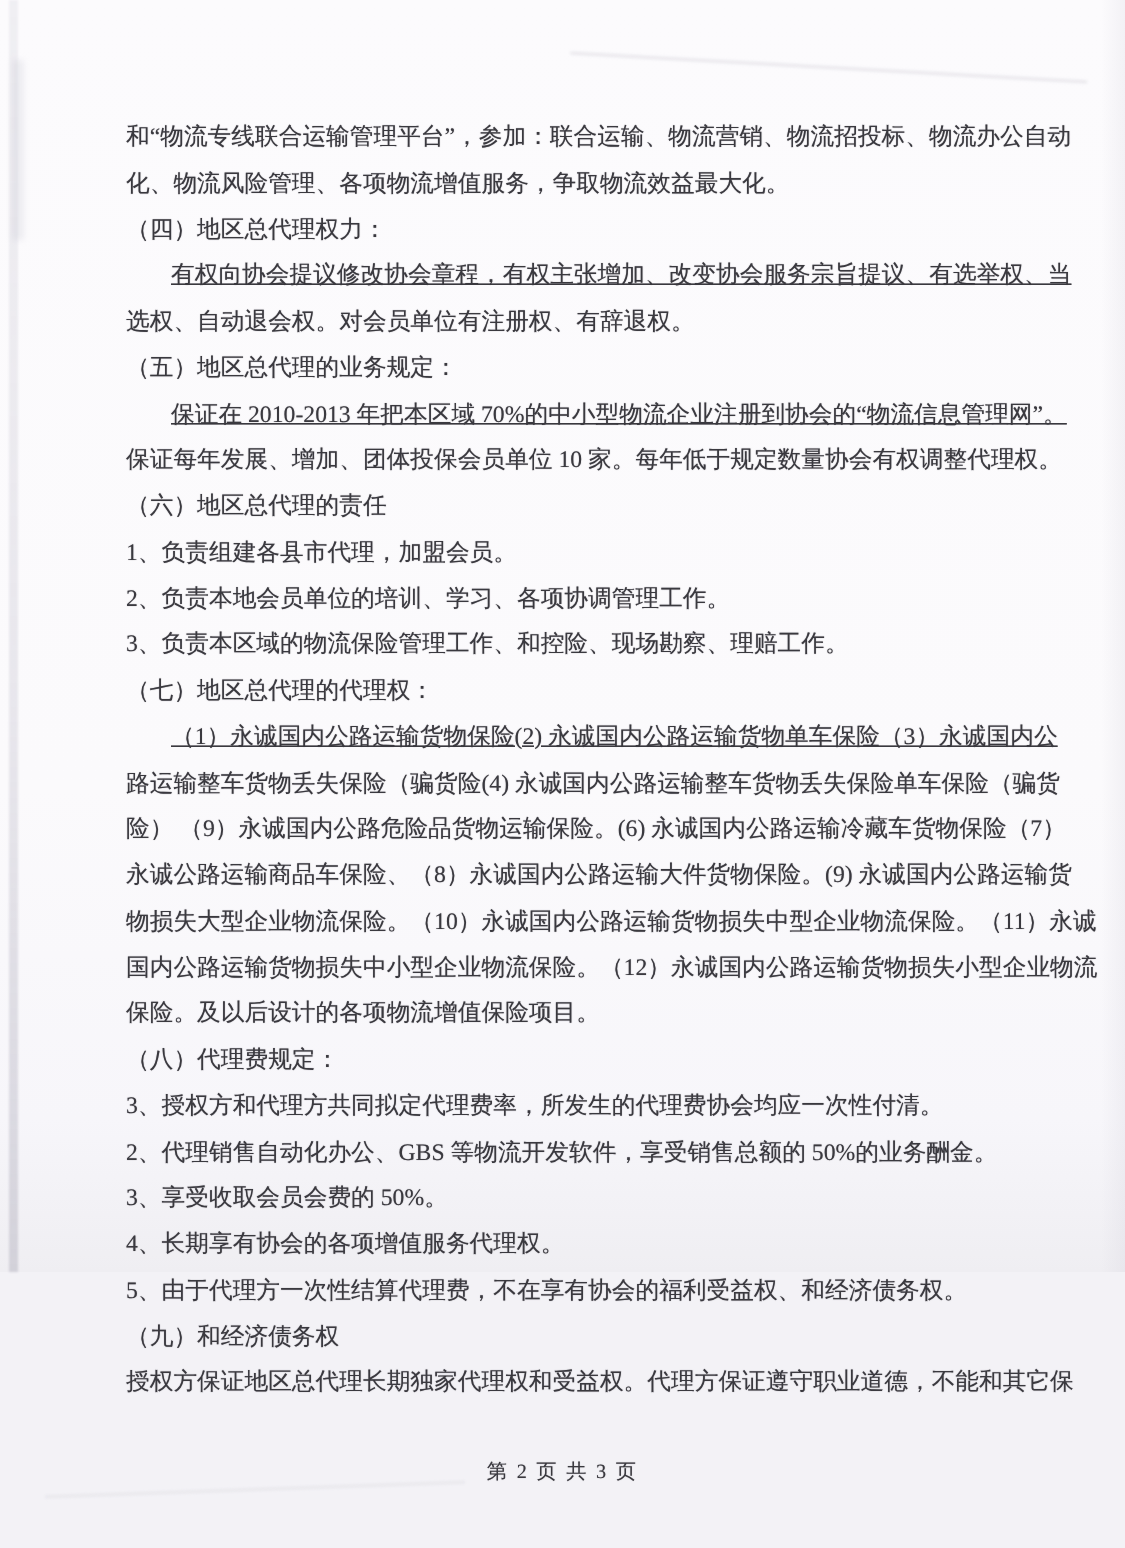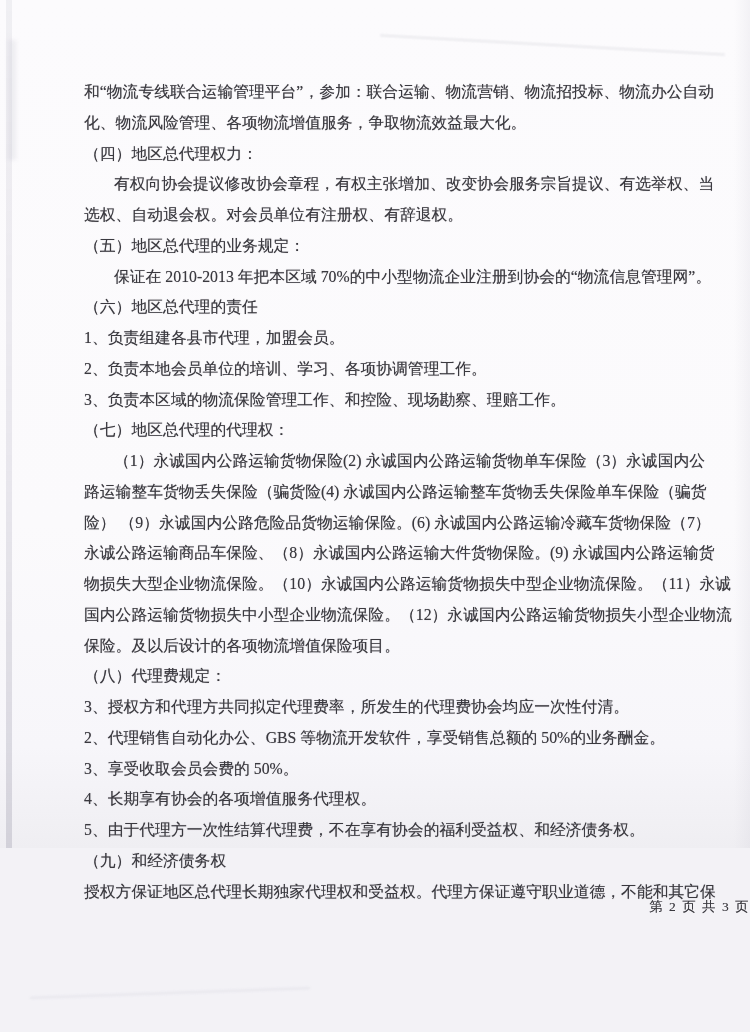--- a/index.html
+++ b/index.html
@@ -55,26 +55,26 @@
   }
   .line {
     margin-left: 84px;
     font-size: 15.8px;
     line-height: 30.75px;
     white-space: pre;
     color: var(--ink, #3a393f);
     text-shadow: 0 0 0.7px rgba(58,57,63,0.55);
   }
   .line.heading { }
-  .line.indent  { margin-left: 114px; }
+  .line.indent  { margin-left: 114px; text-decoration: underline; }
   .footer {
     position: absolute;
     left: 0; right: 0;
-    top: 898px;
-    text-align: right;
+    top: 972px;
+    text-align: center;
     font-size: 13.5px;
     letter-spacing: 1.5px;
     color: var(--ink, #3a393f);
     text-shadow: 0 0 0.6px rgba(58,57,63,0.5);
   }
 </style>
 </head>
 <body>
 
 <div class="scan">
@@ -86,20 +86,21 @@
 
   <main class="content">
     <div>
         <div class="line body">和“物流专线联合运输管理平台”，参加：联合运输、物流营销、物流招投标、物流办公自动</div>
         <div class="line body">化、物流风险管理、各项物流增值服务，争取物流效益最大化。</div>
         <div class="line heading">（四）地区总代理权力：</div>
         <div class="line indent">有权向协会提议修改协会章程，有权主张增加、改变协会服务宗旨提议、有选举权、当</div>
         <div class="line body">选权、自动退会权。对会员单位有注册权、有辞退权。</div>
         <div class="line heading">（五）地区总代理的业务规定：</div>
         <div class="line indent">保证在 2010-2013 年把本区域 70%的中小型物流企业注册到协会的“物流信息管理网”。</div>
+        <div class="line body">保证每年发展、增加、团体投保会员单位 10 家。每年低于规定数量协会有权调整代理权。</div>
         <div class="line heading">（六）地区总代理的责任</div>
         <div class="line body">1、负责组建各县市代理，加盟会员。</div>
         <div class="line body">2、负责本地会员单位的培训、学习、各项协调管理工作。</div>
         <div class="line body">3、负责本区域的物流保险管理工作、和控险、现场勘察、理赔工作。</div>
         <div class="line heading">（七）地区总代理的代理权：</div>
         <div class="line indent">（1）永诚国内公路运输货物保险(2) 永诚国内公路运输货物单车保险（3）永诚国内公</div>
         <div class="line body">路运输整车货物丢失保险（骗货险(4) 永诚国内公路运输整车货物丢失保险单车保险（骗货</div>
         <div class="line body">险） （9）永诚国内公路危险品货物运输保险。(6) 永诚国内公路运输冷藏车货物保险（7）</div>
         <div class="line body">永诚公路运输商品车保险、（8）永诚国内公路运输大件货物保险。(9) 永诚国内公路运输货</div>
         <div class="line body">物损失大型企业物流保险。（10）永诚国内公路运输货物损失中型企业物流保险。（11）永诚</div>

